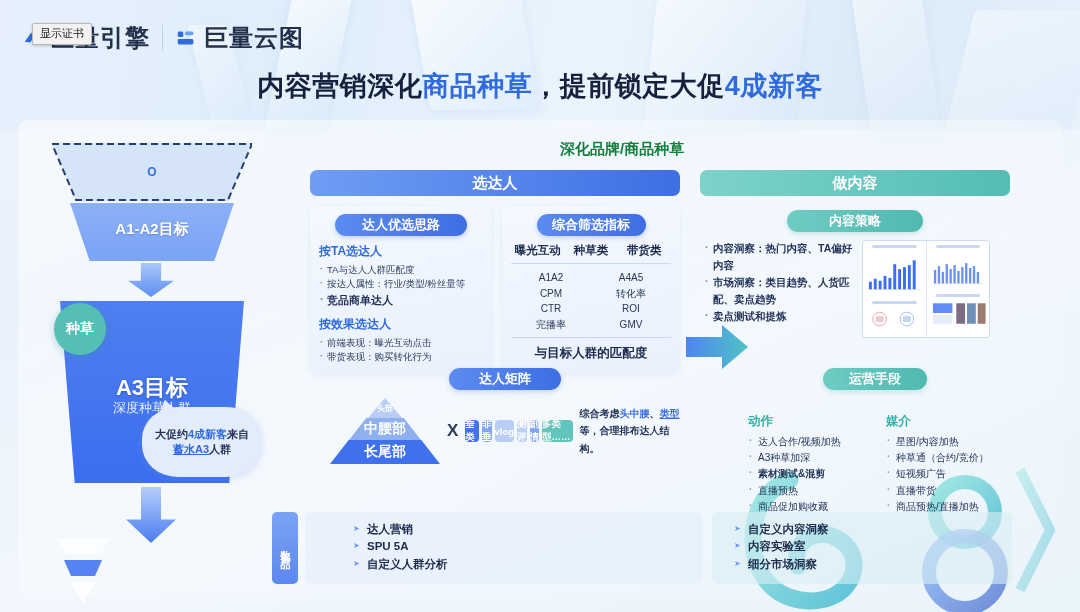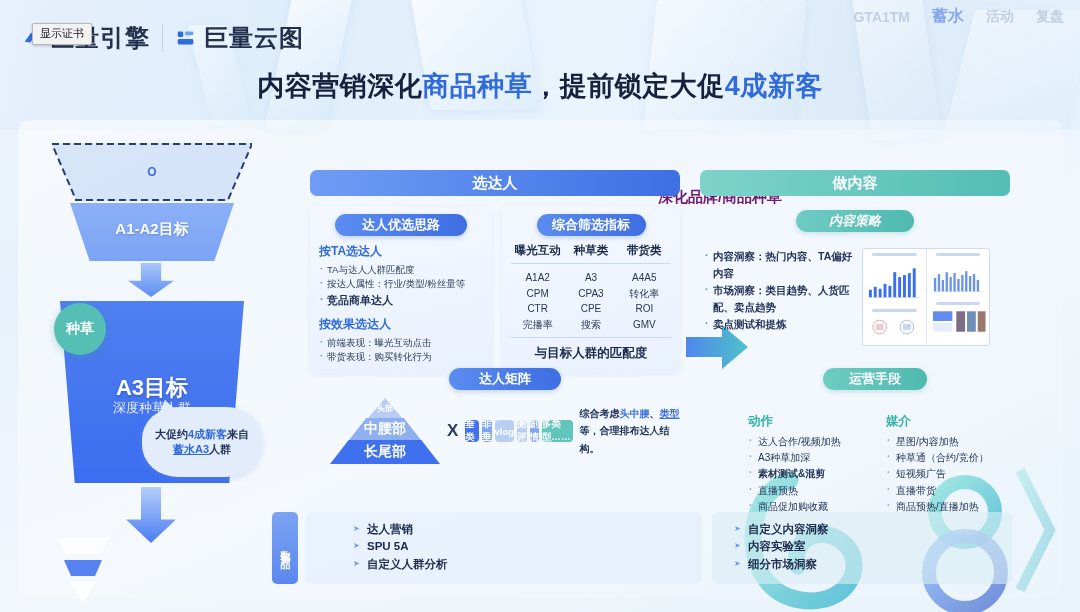--- a/index.html
+++ b/index.html
@@ -143,22 +143,22 @@
     position:absolute; left:96px; top:352px; width:50px; height:56px;
     background: linear-gradient(180deg,#b5cefb,#4b7df0);
     clip-path: polygon(30% 0, 70% 0, 70% 58%, 100% 58%, 50% 100%, 0 58%, 30% 58%);
   }
   .mini-funnel {
     position:absolute; left:18px; top:395px; width:70px; height:80px; opacity:.85;
   }
 
   
   .center-head {
-    position:absolute; left:560px; top:140px; width:320px; text-align:center;
-    font-size:15px; font-weight:700; color:#701a75; z-index:6;margin-top:48px;
+    position:absolute; left:560px; top:140px; width:320px; text-align:left;
+    font-size:15px; font-weight:700; color:#15803d; z-index:6;
   }
 
   
   .pill-blue {
     background: linear-gradient(90deg,#6f9df5,#3e6fe3);
     color:#fff; font-weight:700; text-align:center;
     border-radius:7px; display:flex; align-items:center; justify-content:center;
   }
   .pill-teal {
     background: linear-gradient(90deg,#7dd3ca,#54bdb4);
@@ -228,21 +228,21 @@
   .mx-note .hl-u { color:#3b6fe0; text-decoration:underline; }
 
   
   .big-arrow {
     position:absolute; left:686px; top:325px; width:62px; height:44px; z-index:6;
   }
 
   
   .content { position:absolute; left:700px; top:170px; width:310px; z-index:6; }
   .ct-head { height:26px; font-size:15px; }
-  .ct-cap { width:118px; height:22px; margin:14px auto 16px;font-style:italic; }
+  .ct-cap { width:136px; height:22px; margin:14px auto 8px; }
   .ct-body { display:flex; gap:8px; align-items:flex-start; padding:0 4px; }
   .ct-list { width:150px; }
   .ct-li { font-size:10.5px; line-height:1.62; color:#1f3055; padding-left:9px; position:relative; font-weight:600; }
   .ct-li:before { content:"·"; position:absolute; left:1px; top:-1px; color:#6b85ad; font-weight:700; }
   .dash-img {
     width:128px; height:98px; background:#fff; border:1px solid #cfdcf0;
     border-radius:3px; display:flex; overflow:hidden;
   }
   .dash-half { flex:1; padding:4px 3px; }
   .dash-half + .dash-half { border-left:1px solid #dee7f5; }
@@ -328,26 +328,20 @@
       <svg class="jl-mark" viewBox="0 0 24 24">
         <rect x="3" y="5" width="6" height="6" rx="1.5" fill="#2f6bdd"></rect>
         <rect x="11" y="5" width="9" height="4" rx="1.5" fill="#6aa2f2"></rect>
         <rect x="3" y="13" width="17" height="6" rx="1.5" fill="#2f6bdd"></rect>
       </svg>
       <span class="logo-txt">巨量云图</span>
     </div>
   </div>
   <div class="tooltip">显示证书</div>
 
-  <div class="nav-tabs">
-    <span class="nav-tab">GTA1TM</span>
-    <span class="nav-tab active">蓄水</span>
-    <span class="nav-tab">活动</span>
-    <span class="nav-tab">复盘</span>
-  </div>
 </div>
 
 <div class="title">
   <span>内容营销深化</span><span class="hl">商品种草</span><span>，提前锁定大促</span><span class="hl">4成新客</span>
 </div>
 
 <div class="funnel">
   <div class="f-top"></div>
   <svg class="f-top-dash" viewBox="0 0 200 58">
     <polygon points="0,1 200,1 176,57 24,57" fill="none" stroke="#24406f" stroke-width="2" stroke-dasharray="7 4"></polygon>
@@ -403,26 +397,20 @@
           <div>曝光互动</div>
           <div>种草类</div>
           <div>带货类</div>
         </div>
         <div class="tbl-bd">
           <div class="tbl-col">
             <div>A1A2</div>
             <div>CPM</div>
             <div>CTR</div>
             <div>完播率</div>
-          </div>
-          <div class="tbl-col">
-            <div>A3</div>
-            <div>CPA3</div>
-            <div>CPE</div>
-            <div>搜索</div>
           </div>
           <div class="tbl-col">
             <div>A4A5</div>
             <div>转化率</div>
             <div>ROI</div>
             <div>GMV</div>
           </div>
         </div>
         <div class="tbl-ft">与目标人群的匹配度</div>
       </div>

